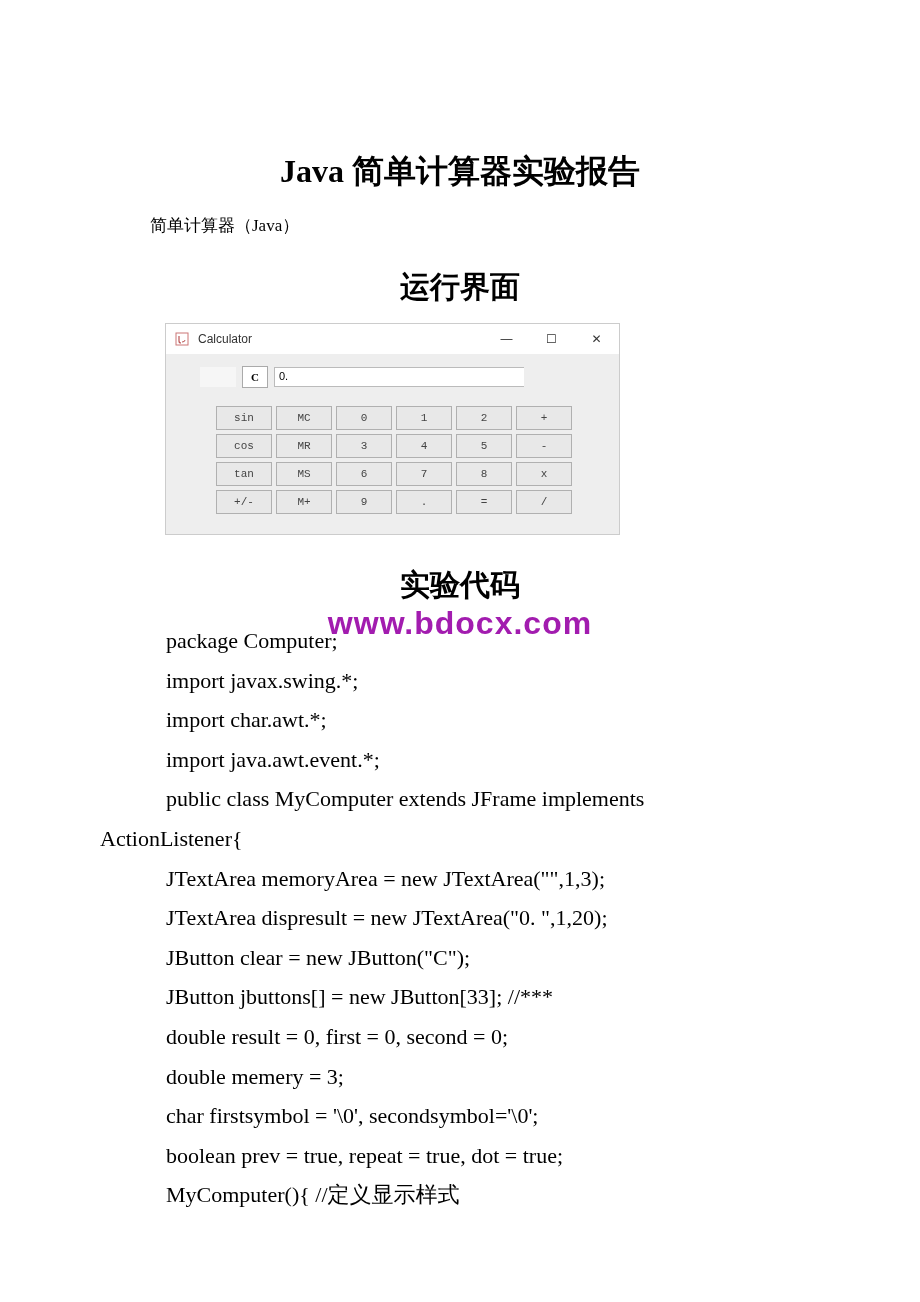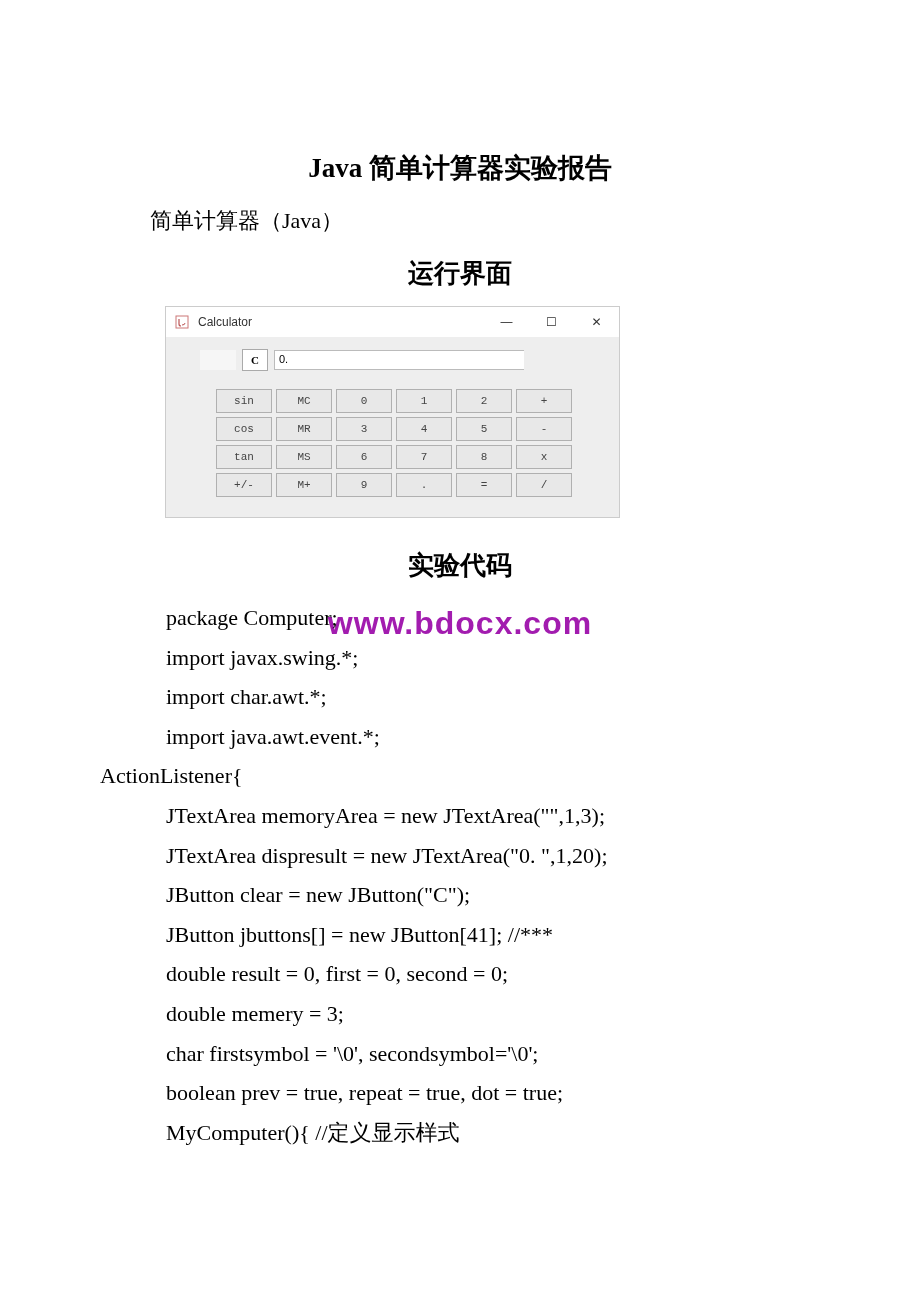--- a/index.html
+++ b/index.html
@@ -5,33 +5,33 @@
     * { box-sizing: border-box; margin: 0; padding: 0; }
     body {
       width: 920px;
       background: #fff;
       font-family: "Times New Roman", serif;
       position: relative;
       padding-bottom: 100px;
     }
     .page-title {
       text-align: center;
-      font-size: 27px;
+      font-size: 32px;
       font-weight: bold;
       margin-top: 150px;
       margin-bottom: 20px;
     }
     .subtitle {
-      font-size: 22px;
+      font-size: 17px;
       margin-left: 150px;
-      margin-bottom: 20px;
+      margin-bottom: 30px;
     }
     .section-heading {
       text-align: center;
-      font-size: 26px;
+      font-size: 30px;
       font-weight: bold;
       margin: 15px 0;
     }
     .calc-window {
       width: 455px;
       margin-left: 165px;
       margin-top: 10px;
       border: 1px solid #ccc;
       font-family: "Segoe UI", sans-serif;
       background: #f0f0f0;
@@ -214,23 +214,24 @@
 
 <div class="watermark">www.bdocx.com</div>
 
 <h2 class="section-heading" style="margin-top:30px;">实验代码</h2>
 
 <div class="code-block">
   <p class="code-line">package Computer;</p>
   <p class="code-line">import javax.swing.*;</p>
   <p class="code-line">import char.awt.*;</p>
   <p class="code-line">import java.awt.event.*;</p>
+  <p class="code-line">public class MyComputer extends JFrame implements</p>
   <p class="code-line no-indent">ActionListener{</p>
   <p class="code-line">JTextArea memoryArea = new JTextArea("",1,3);</p>
   <p class="code-line">JTextArea dispresult = new JTextArea("0. ",1,20);</p>
   <p class="code-line">JButton clear = new JButton("C");</p>
-  <p class="code-line">JButton jbuttons[] = new JButton[41]; //***</p>
+  <p class="code-line">JButton jbuttons[] = new JButton[33]; //***</p>
   <p class="code-line">double result = 0, first = 0, second = 0;</p>
   <p class="code-line">double memery = 3;</p>
   <p class="code-line">char firstsymbol = '\0', secondsymbol='\0';</p>
   <p class="code-line">boolean prev = true, repeat = true, dot = true;</p>
   <p class="code-line">MyComputer(){ //定义显示样式</p>
 </div>
 
 </body></html>

